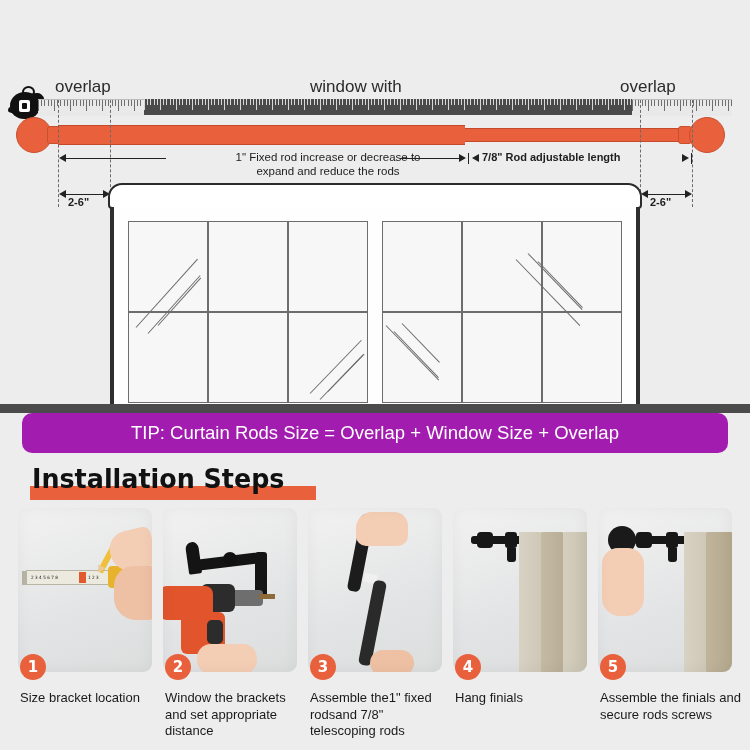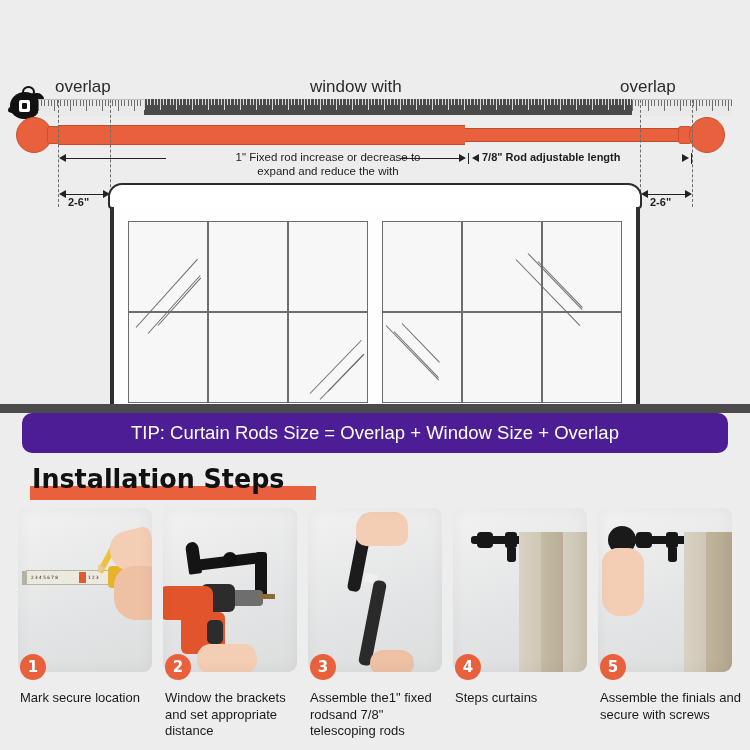--- a/index.html
+++ b/index.html
@@ -69,21 +69,21 @@
   .win-body{position:absolute;left:110px;top:207px;width:530px;height:200px;background:#fefefe;
       border-left:4px solid #2f2f2f;border-right:4px solid #2f2f2f;box-sizing:border-box;}
   .pane-grid{position:absolute;left:0;top:0;width:100%;height:100%;}
   .pane{position:absolute;background:#f7f7f7;border:1px solid #6d6d6d;box-sizing:border-box;}
   .glint{position:absolute;height:1px;background:#6b6b6b;transform-origin:left center;}
   .win-floor{position:absolute;left:0;top:404px;width:750px;height:9px;background:#4b4b4b;}
 
   
   .tip{
     position:absolute;left:22px;top:413px;width:706px;height:40px;
-    background:#4c1d95;border-radius:10px;color:#fff;
+    background:#a21caf;border-radius:10px;color:#fff;
     font-size:18.5px;display:flex;align-items:center;justify-content:center;
     box-sizing:border-box;white-space:nowrap;
   }
 
   
   .inst-wrap{position:absolute;left:30px;top:462px;height:42px;}
   .inst-bar{position:absolute;left:0;top:24px;width:286px;height:14px;background:#e8603c;}
   .inst-text{position:absolute;left:2px;top:0;font-size:27px;font-weight:bold;
     font-family:"DejaVu Sans", sans-serif;transform:scaleX(0.94);transform-origin:left top;
     color:#111;line-height:33px;white-space:nowrap;}
@@ -384,21 +384,21 @@
   <div class="vguide" style="left:640px;top:100px;height:107px;"></div>
   <div class="vguide" style="left:692px;top:100px;height:107px;"></div>
 
   <div>
 
     <div class="arrow arrow-l" style="left:59px;top:154px;"></div>
     <div class="dimline" style="left:66px;top:158px;width:100px;"></div>
 
     <div class="dimtext" style="left:168px;top:150px;width:320px;">
       <span>1" Fixed rod increase or decrease to</span><br>
-      <span>expand and reduce the with</span>
+      <span>expand and reduce the rods</span>
     </div>
 
     <div class="dimline" style="left:400px;top:158px;width:60px;"></div>
     <div class="arrow arrow-r" style="left:459px;top:154px;"></div>
     <div class="tickcap" style="left:468px;top:153px;"></div>
 
     <div class="arrow arrow-l" style="left:472px;top:154px;"></div>
     <div class="dimtext-2" style="left:482px;top:151px;">7/8" Rod adjustable length</div>
     <div class="arrow arrow-r" style="left:682px;top:154px;"></div>
     <div class="tickcap" style="left:691px;top:153px;"></div>
@@ -472,21 +472,21 @@
         </div>
         <div style="position:absolute;left:4px;top:63px;width:5px;height:14px;background:#b8b5a6;"></div>
         <div style="position:absolute;left:90px;top:58px;width:22px;height:22px;background:#e8b32c;border-radius:4px;"></div>
         <div class="pencil" style="left:86px;top:36px;width:6px;height:30px;transform:rotate(28deg);"></div>
         <div class="pencil-tip" style="left:78px;top:58px;transform:rotate(208deg);"></div>
         <div class="skin" style="position:absolute;left:92px;top:22px;width:44px;height:40px;border-radius:18px 8px 10px 20px;transform:rotate(-14deg);"></div>
         <div class="skin2" style="position:absolute;left:96px;top:58px;width:46px;height:54px;border-radius:20px 10px 12px 22px;"></div>
         <div class="edge-soft"></div>
       </div>
       <div class="num">1</div>
-      <div class="cap">Mark secure location</div>
+      <div class="cap">Size bracket location</div>
     </div>
 
     <div class="step" style="left:145px;">
       <div class="photo">
         <div class="ph-wall"></div>
         <div class="bracket" style="left:24px;top:34px;width:13px;height:32px;border-radius:7px 7px 2px 2px;transform:rotate(-8deg);"></div>
         <div class="bracket" style="left:34px;top:48px;width:62px;height:11px;border-radius:4px;transform:rotate(-7deg);"></div>
         <div class="bracket" style="left:92px;top:44px;width:12px;height:46px;border-radius:3px;"></div>
         <div style="position:absolute;left:60px;top:44px;width:14px;height:14px;background:#111;border-radius:50%;"></div>
         <div class="chuck" style="left:64px;top:82px;width:36px;height:16px;"></div>
@@ -522,34 +522,34 @@
         <div class="rodblk" style="left:18px;top:28px;width:116px;height:8px;"></div>
         <div class="rodblk" style="left:24px;top:24px;width:16px;height:16px;border-radius:4px;"></div>
         <div class="rodblk" style="left:52px;top:24px;width:12px;height:16px;border-radius:3px;"></div>
         <div class="rodblk" style="left:54px;top:40px;width:9px;height:14px;border-radius:0 0 3px 3px;"></div>
         <div class="curtain" style="left:66px;top:24px;width:22px;height:140px;background:linear-gradient(90deg,#d8d2c4,#cfc8b7);"></div>
         <div class="curtain" style="left:88px;top:24px;width:22px;height:140px;background:linear-gradient(90deg,#c5bba4,#b9ae95);"></div>
         <div class="curtain" style="left:110px;top:24px;width:24px;height:140px;background:linear-gradient(90deg,#d5cfc0,#c9c2af);"></div>
         <div class="edge-soft"></div>
       </div>
       <div class="num">4</div>
-      <div class="cap">Steps curtains</div>
+      <div class="cap">Hang finials</div>
     </div>
 
     <div class="step" style="left:580px;">
       <div class="photo">
         <div class="ph-wall"></div>
         <div class="rodblk" style="left:36px;top:28px;width:98px;height:8px;"></div>
         <div class="ballf" style="left:10px;top:18px;width:28px;height:28px;"></div>
         <div class="rodblk" style="left:38px;top:24px;width:16px;height:16px;border-radius:4px;"></div>
         <div class="rodblk" style="left:68px;top:24px;width:12px;height:16px;border-radius:3px;"></div>
         <div class="rodblk" style="left:70px;top:40px;width:9px;height:14px;border-radius:0 0 3px 3px;"></div>
         <div class="curtain" style="left:86px;top:24px;width:22px;height:140px;background:linear-gradient(90deg,#d8d2c4,#cfc8b7);"></div>
         <div class="curtain" style="left:108px;top:24px;width:26px;height:140px;background:linear-gradient(90deg,#c0b59c,#b4a88d);"></div>
         <div class="skin" style="position:absolute;left:4px;top:40px;width:42px;height:68px;border-radius:16px 16px 18px 18px;"></div>
         <div class="edge-soft"></div>
       </div>
       <div class="num">5</div>
-      <div class="cap">Assemble the finials and secure with screws</div>
+      <div class="cap">Assemble the finials and secure rods screws</div>
     </div>
 
   </div>
 </div>
 
 </body></html>

